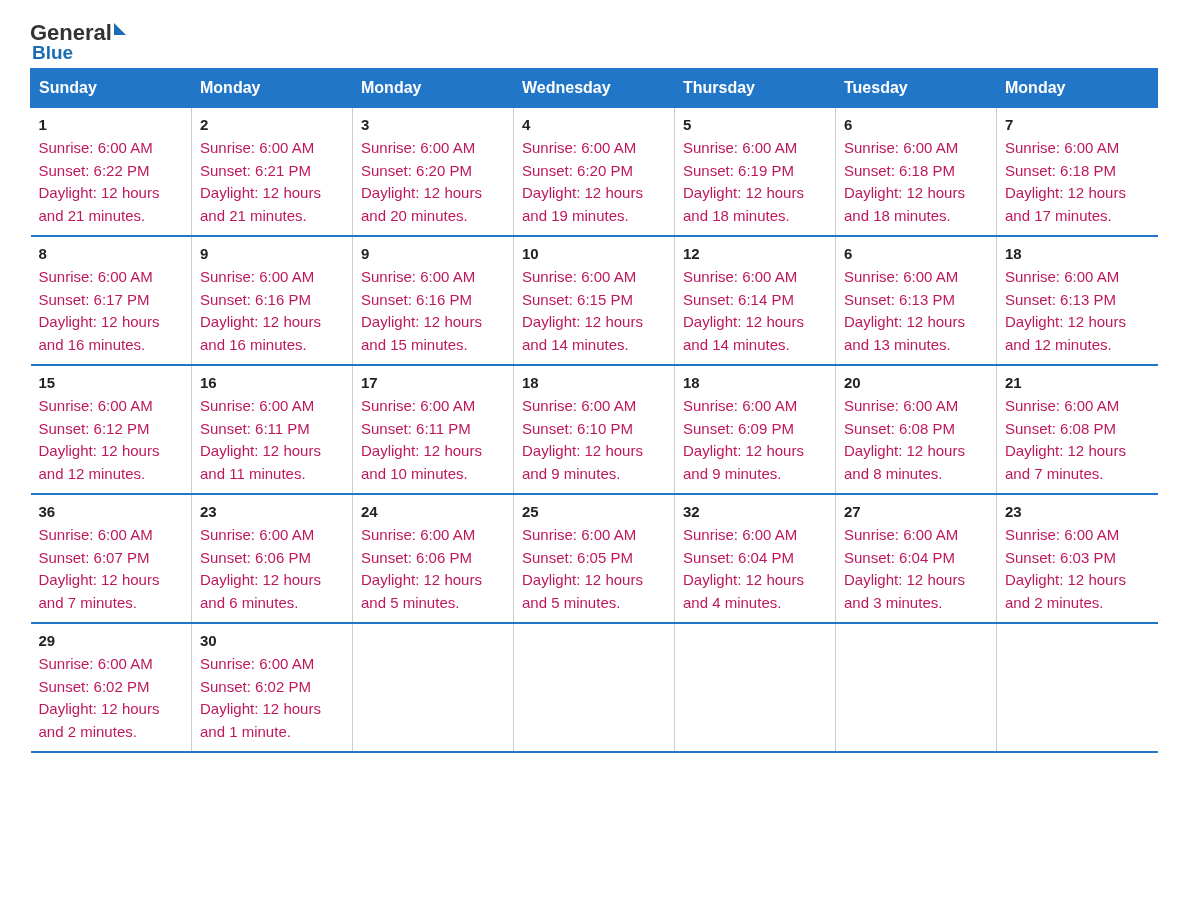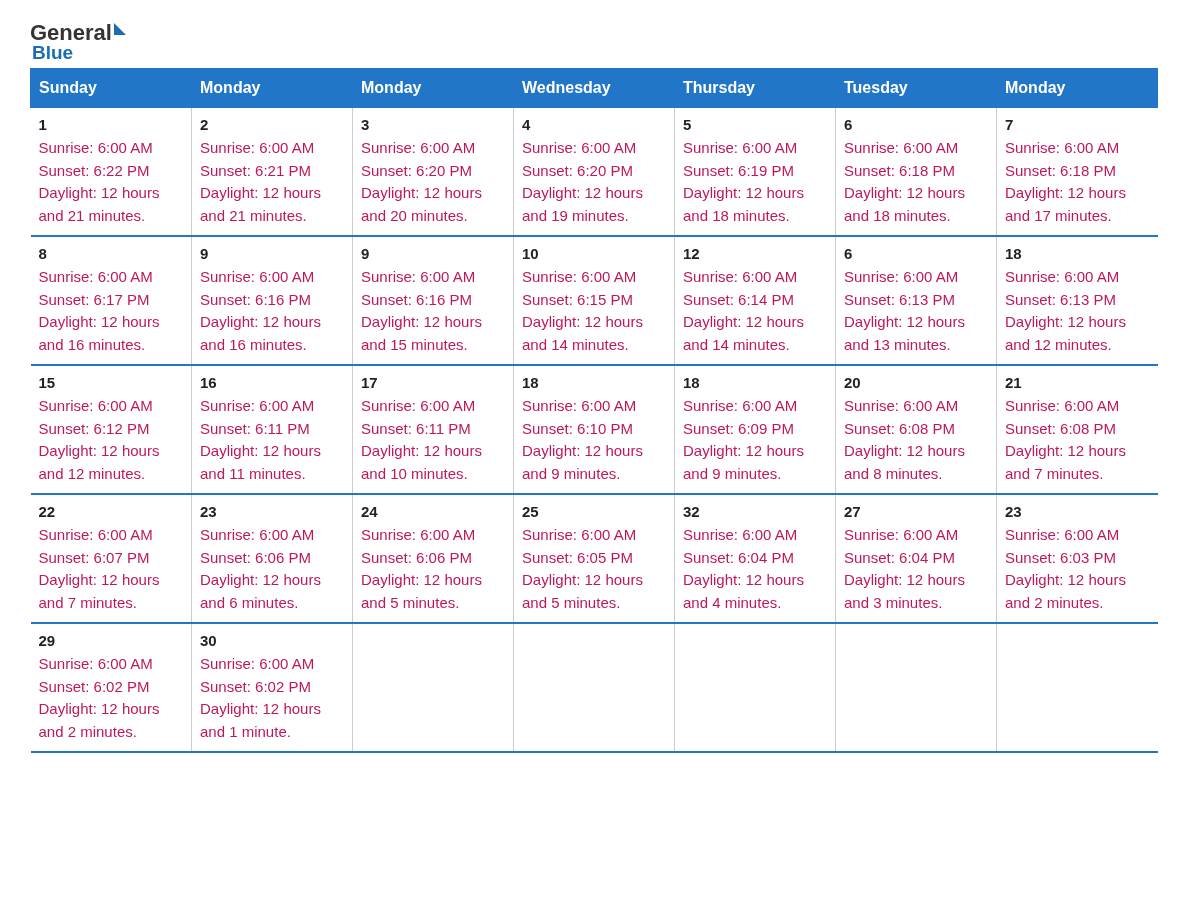--- a/index.html
+++ b/index.html
@@ -305,21 +305,21 @@
         <span class="day-num">21</span>
         <div class="day-info">
           Sunrise: 6:00 AM<br>
           Sunset: 6:08 PM<br>
           Daylight: 12 hours and 7 minutes.
         </div>
       </td>
       </tr>
       <tr>
         <td>
-        <span class="day-num">22</span>
+        <span class="day-num">36</span>
         <div class="day-info">
           Sunrise: 6:00 AM<br>
           Sunset: 6:07 PM<br>
           Daylight: 12 hours and 7 minutes.
         </div>
       </td>
         <td>
         <span class="day-num">23</span>
         <div class="day-info">
           Sunrise: 6:00 AM<br>

